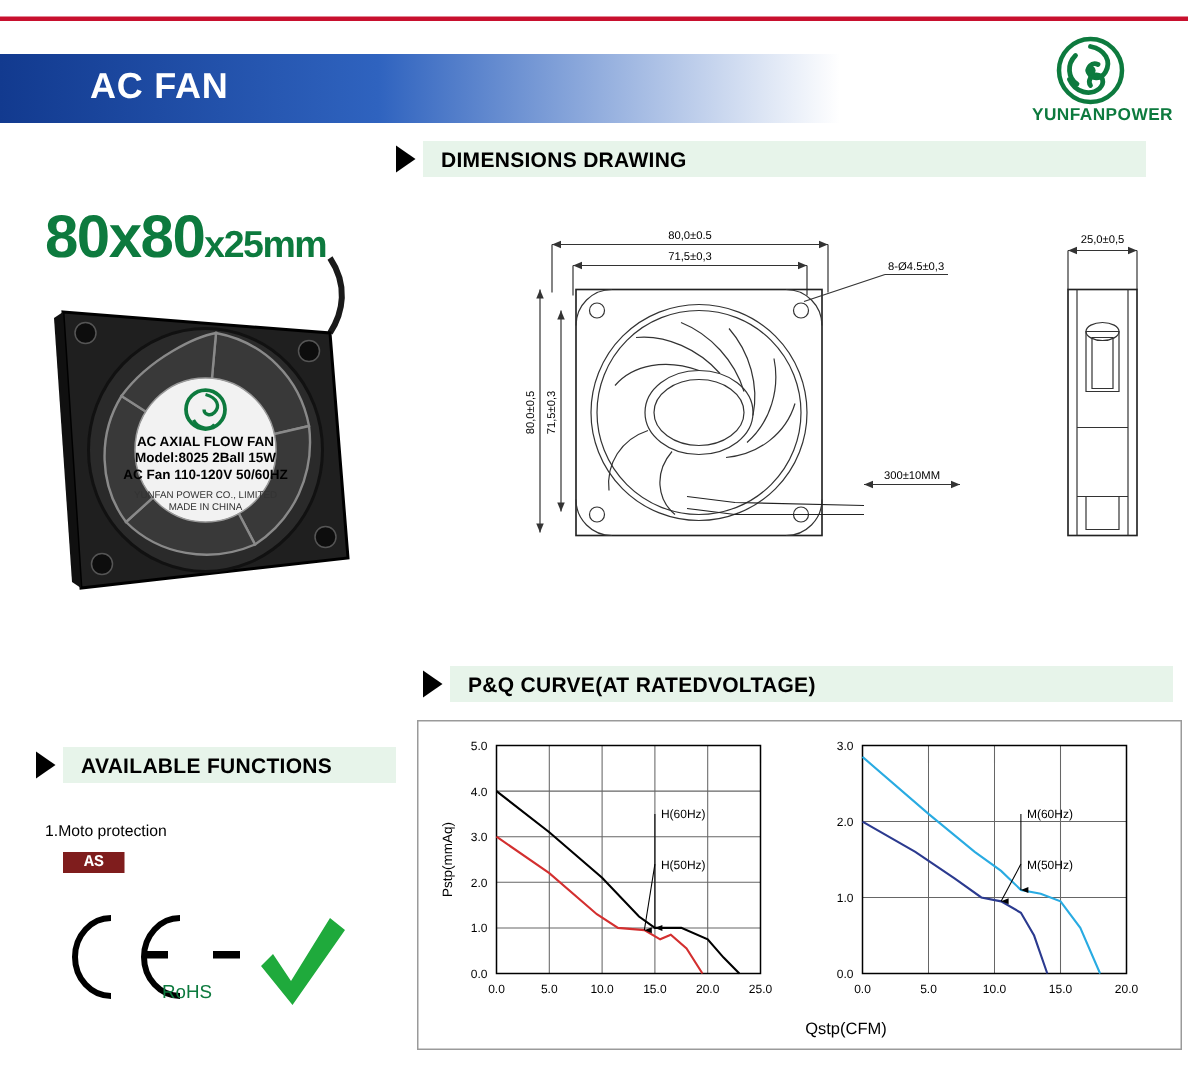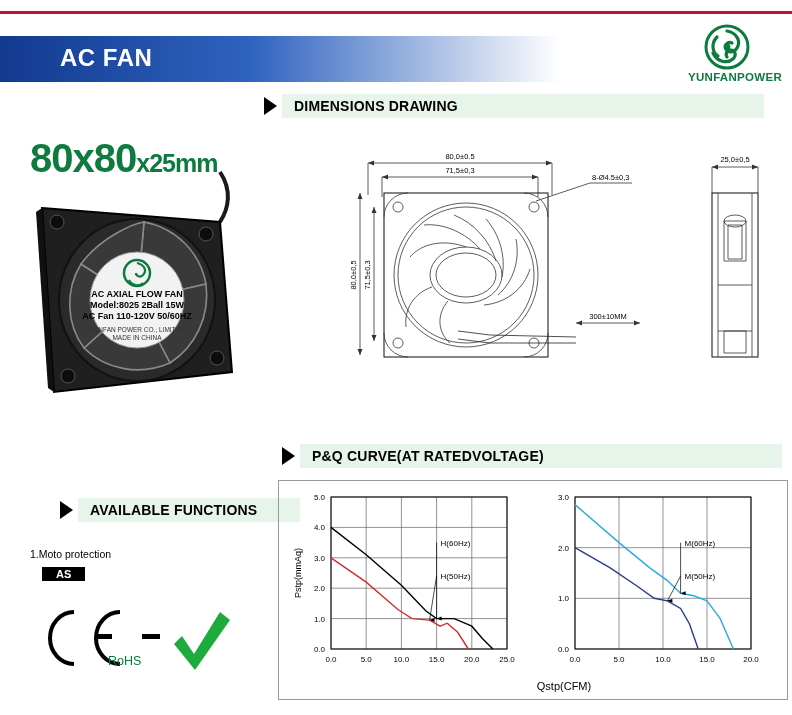--- a/index.html
+++ b/index.html
@@ -60,33 +60,33 @@
     background:#e7f4ea;
   }
   .sec .lbl{
     position:absolute;left:30px;top:4px;
     font-size:14px;font-weight:bold;color:#000;letter-spacing:0.2px;
   }
   #sec-dim{left:264px;top:94px;width:424px;}
   #sec-dim .bar{width:482px;}
   #sec-pq{left:282px;top:444px;width:500px;}
   #sec-pq .bar{width:482px;}
-  #sec-fn{left:24px;top:498px;width:240px;margin-left:36px;}
+  #sec-fn{left:24px;top:498px;width:240px;}
   #sec-fn .bar{width:222px;}
 
   .dim-box{
     position:absolute;left:340px;top:135px;width:450px;height:270px;
   }
   .funcs{
     position:absolute;left:30px;top:548px;width:230px;
   }
   .func-item{font-size:10.5px;color:#000;margin-bottom:4px;}
   .as-badge{
-    display:inline-block;background:#000000;color:#fff;
-    font-size:11px;font-weight:bold;padding:1px 14px;margin-left:12px;
+    display:inline-block;background:#7f1d1d;color:#fff;
+    font-size:11px;font-weight:bold;padding:1px 14px;margin-left:12px;font-family:Liberation Mono, monospace;
   }
   .certs{position:absolute;left:34px;top:600px;width:220px;height:80px;}
   .rohs-text{
     position:absolute;left:108px;top:654px;font-size:12.5px;font-weight:normal;color:#0d7a3e;
   }
   .chart-area{
     position:absolute;left:278px;top:480px;width:508px;height:218px;
     border:1px solid #9a9a9a;
   }
   .qstp-label{

